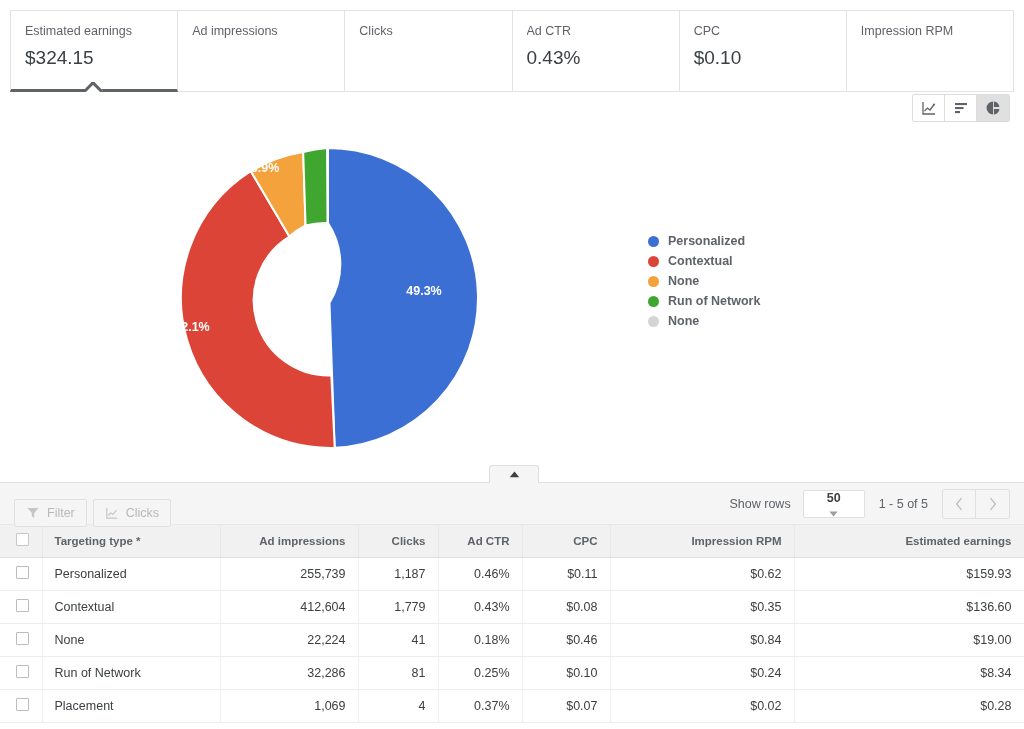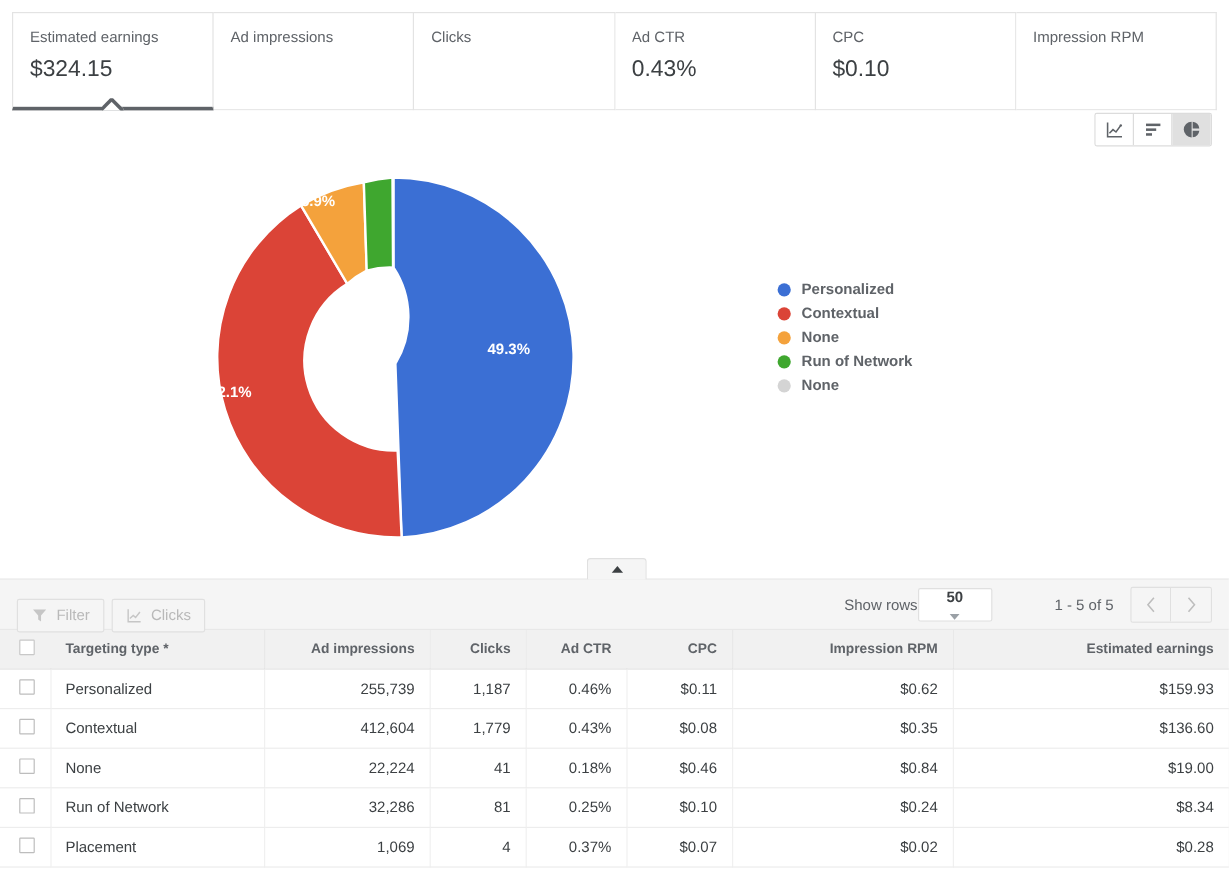--- a/index.html
+++ b/index.html
@@ -185,21 +185,21 @@
     cursor: pointer;
     white-space: nowrap;
     margin-top: 19px;
   }
   .tb-btn svg { margin-right: 7px; display: block; }
   .tb-spacer { flex: 1; }
 
   .show-rows-label {
     font-size: 12.5px;
     color: #5f6368;
-    margin-right: 0;
+    margin-right: 12px;
     white-space: nowrap;
   }
   .rows-select {
     display: flex;
     align-items: center;
     justify-content: space-between;
     width: 62px; height: 28px;
     border: 1px solid #e0e0e0;
     background: #fff;
     border-radius: 2px;
@@ -213,21 +213,20 @@
     font-weight: bold;
     color: #3c4043;
     flex: 1;
     text-align: center;
   }
   .range-text {
     font-size: 12.5px;
     color: #5f6368;
     margin-right: 14px;
     white-space: nowrap;
-    margin-left: 38px;
   }
   .pager {
     display: flex;
     border: 1px solid #e0e0e0;
     border-radius: 2px;
     overflow: hidden;
     background: #f5f5f5;
   }
   .pager-btn {
     width: 33px; height: 28px;

